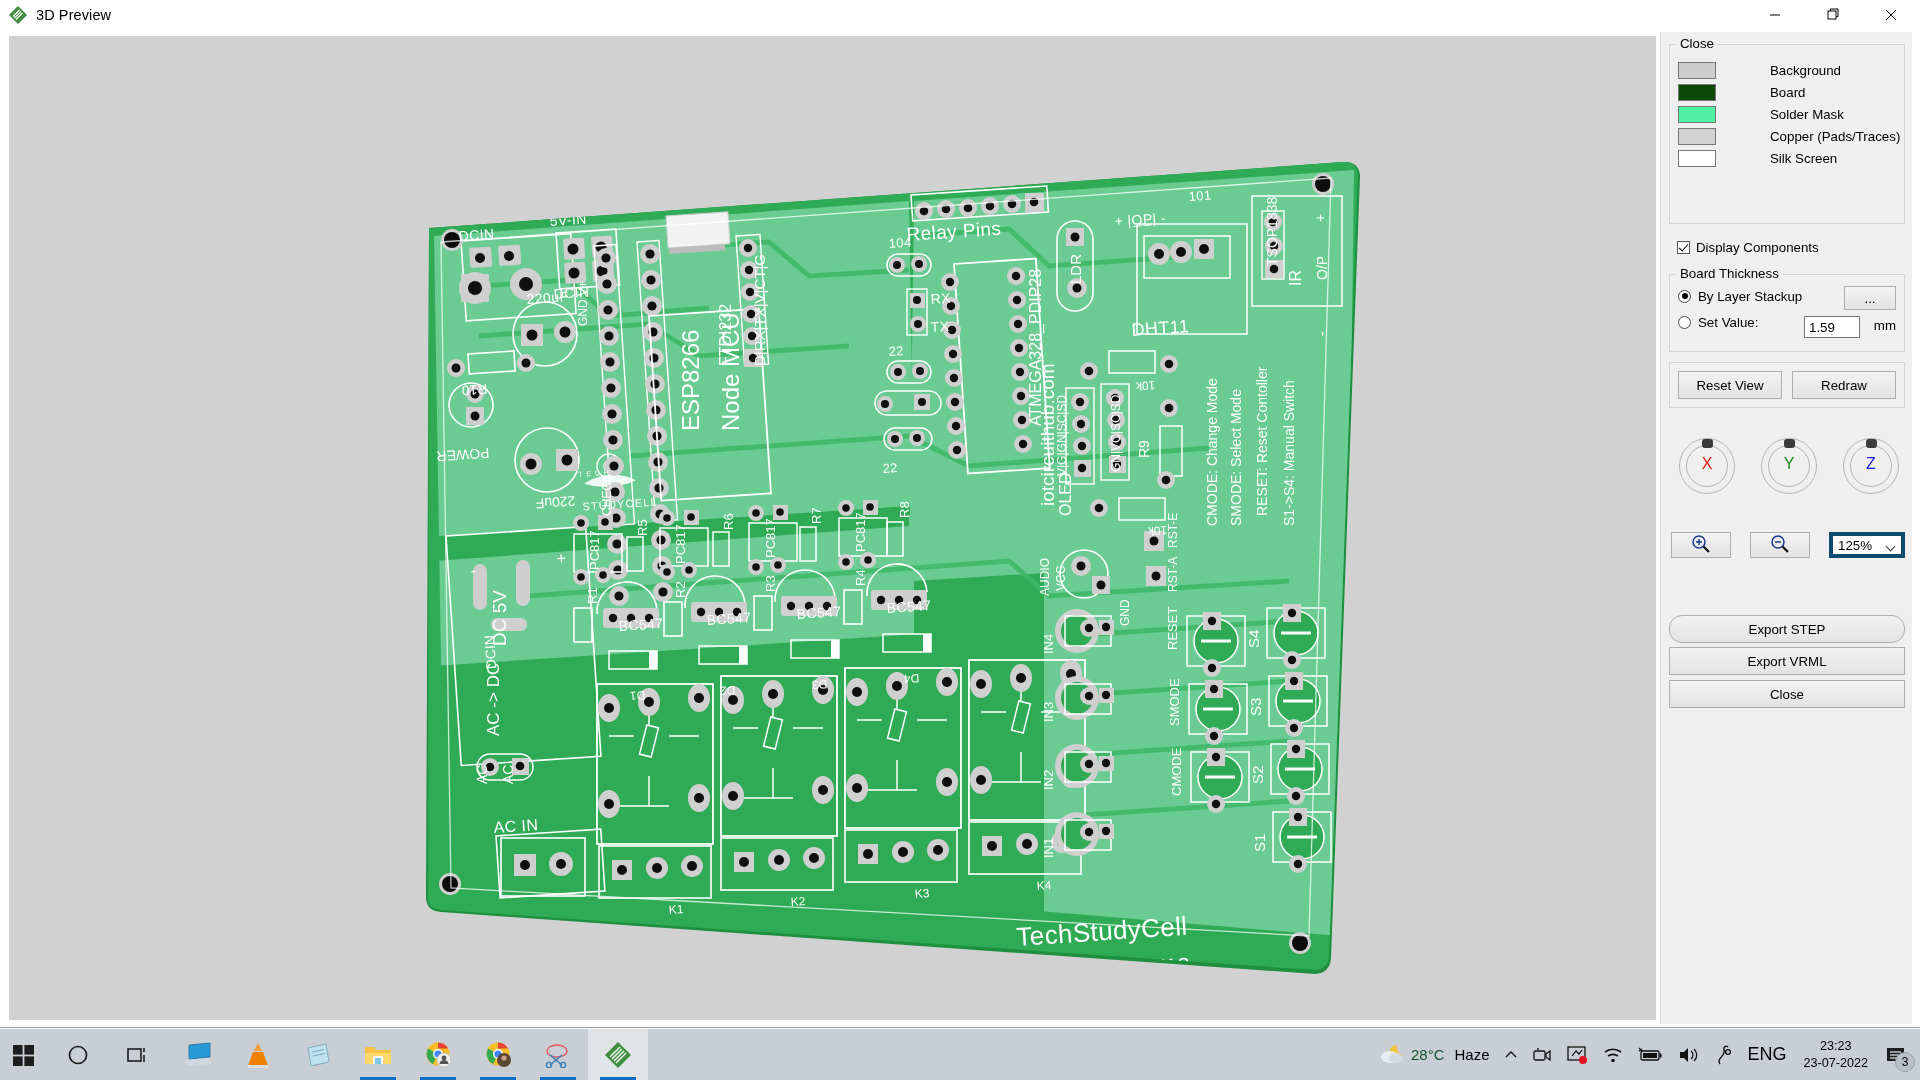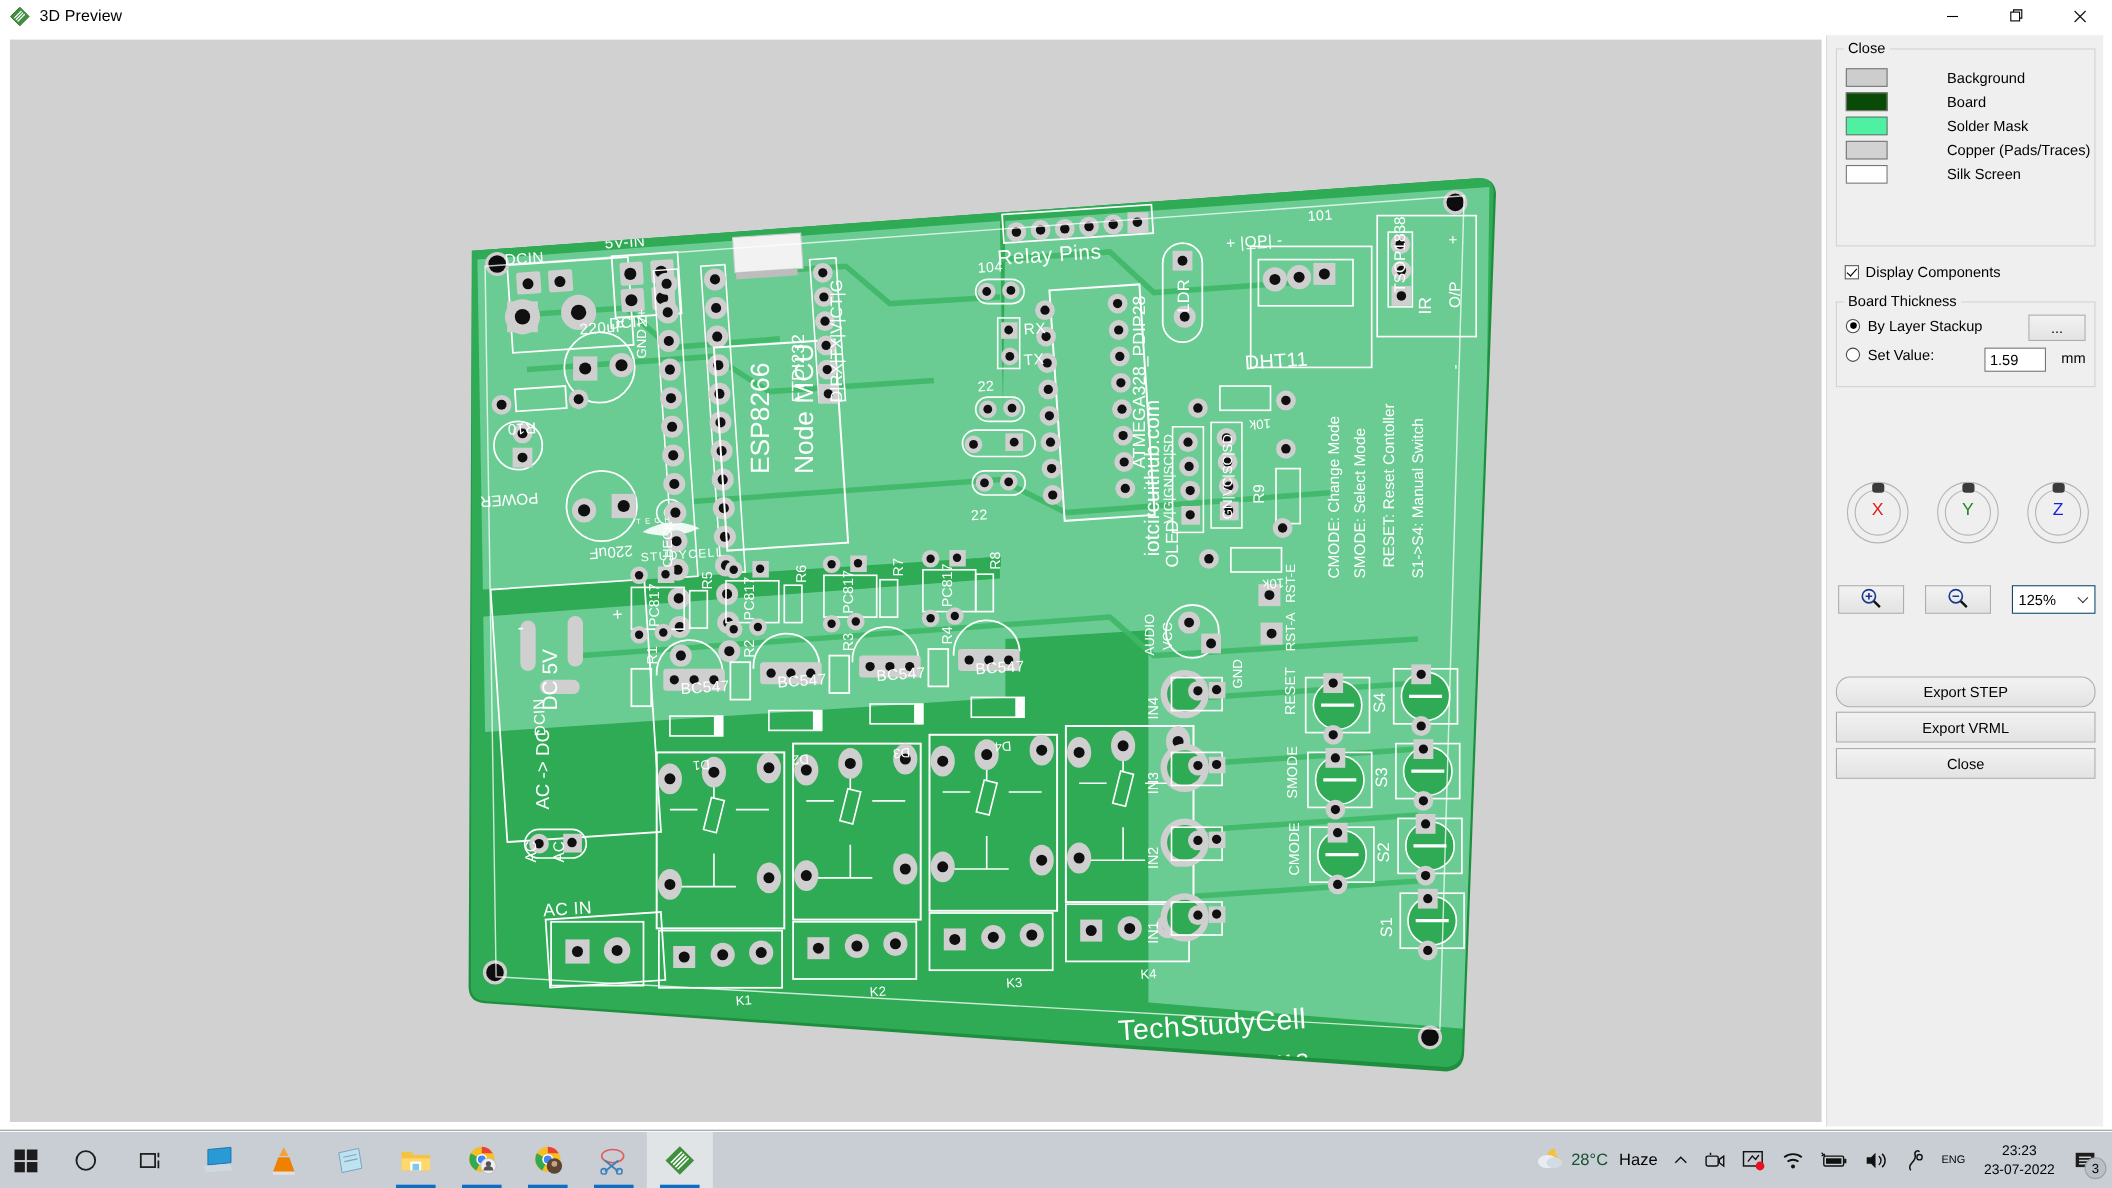--- a/index.html
+++ b/index.html
@@ -134,21 +134,21 @@
     background: #3b3b3b;
   }
   .knob .axis-letter {
     position: absolute; left: 0; top: 17px; width: 56px;
     text-align: center; font-size: 16px; font-weight: normal;
   }
 
   .zoombtn { position: absolute; width: 60px; height: 26px; }
 
   .combo {
-    position: absolute; background: #fff; border: 1px solid #0c4a6e;
+    position: absolute; background: #fff; border: 4px solid #0c4a6e;
     display: flex; align-items: center; font-size: 13.3px;
     padding-left: 5px;
   }
   .combo .caret {
     position: absolute; right: 7px; top: 7px;
     width: 7px; height: 7px;
     border-right: 1.4px solid #333; border-bottom: 1.4px solid #333;
     transform: rotate(45deg);
   }
 
@@ -1085,20 +1085,24 @@
         <span class="btn" style="position:absolute; right:8px; top:11px; width:52px; height:24px;">...</span>
       </div>
       <div class="radio-row">
         <span class="radio"></span>
         <span>Set Value:</span>
         <span class="textbox" style="position:absolute; right:44px; top:41px; width:56px; height:22px;">1.59</span>
         <span style="position:absolute; right:8px; top:43px;">mm</span>
       </div>
     </div>
 
+    <div class="group" style="left:8px; top:330px; width:236px; height:46px; border-color:#d3d3d3;">
+      <span class="btn" style="position:absolute; left:8px; top:8px; width:104px; height:28px;">Reset View</span>
+      <span class="btn" style="position:absolute; right:8px; top:8px; width:104px; height:28px;">Redraw</span>
+    </div>
 
     <div class="knob" style="left:18px; top:406px;">
       <span class="ring-out"></span>
       <span class="ring-in"></span>
       <span class="handle"></span>
       <span class="axis-letter" style="color:#e01b1b">X</span>
     </div>
     <div class="knob" style="left:100px; top:406px;">
       <span class="ring-out"></span>
       <span class="ring-in"></span>
@@ -1292,21 +1296,21 @@
         <path d="M16,3 a8,8 0 0,1 0,12" fill="none" stroke="#111" stroke-width="1.3"></path>
       </svg>
     </div>
     <div class="tray-item">
       <svg width="20" height="22" viewBox="0 0 20 22">
         <path d="M6,20 C2,14 12,12 10,6 C9,3 12,1 14,3" fill="none" stroke="#111" stroke-width="1.4"></path>
         <circle cx="14" cy="8" r="2.4" fill="none" stroke="#111" stroke-width="1.3"></circle>
       </svg>
     </div>
     <div class="tray-item">
-      <span style="font-size:10px;">ENG</span>
+      <span style="font-size:18px;">ENG</span>
     </div>
     <div id="clock">
       <div>23:23</div>
       <div>23-07-2022</div>
     </div>
     <div class="tray-item" style="position:relative;">
       <svg width="22" height="20" viewBox="0 0 22 20">
         <rect x="2" y="3" width="17" height="13" fill="#1d1d1d"></rect>
         <line x1="5" y1="7" x2="16" y2="7" stroke="#c8ced4" stroke-width="1.4"></line>
         <line x1="5" y1="10" x2="16" y2="10" stroke="#c8ced4" stroke-width="1.4"></line>

